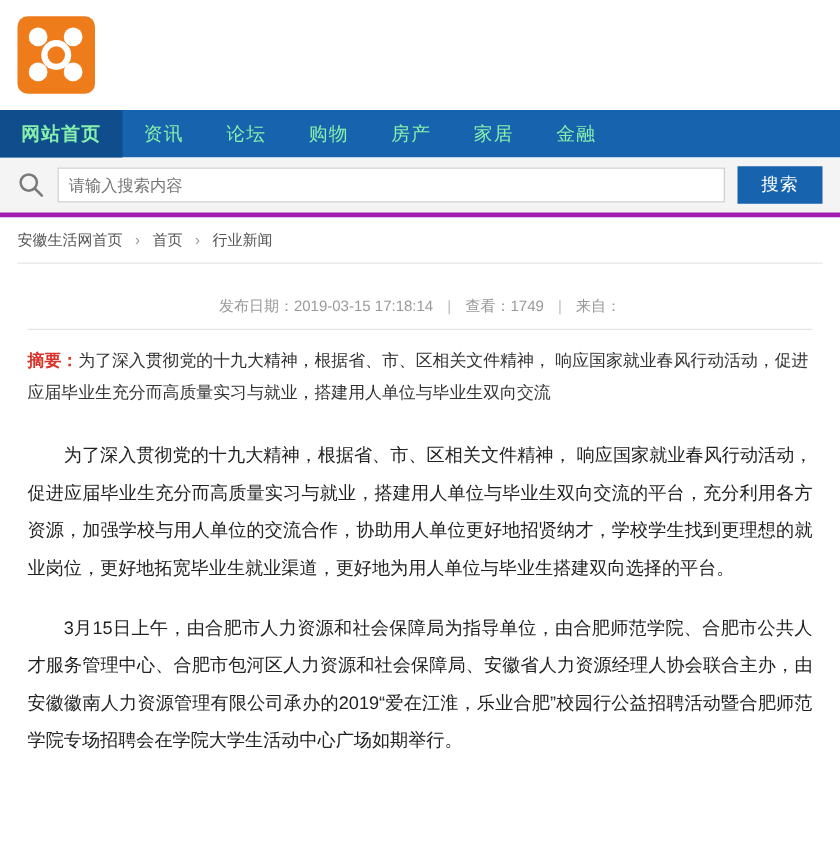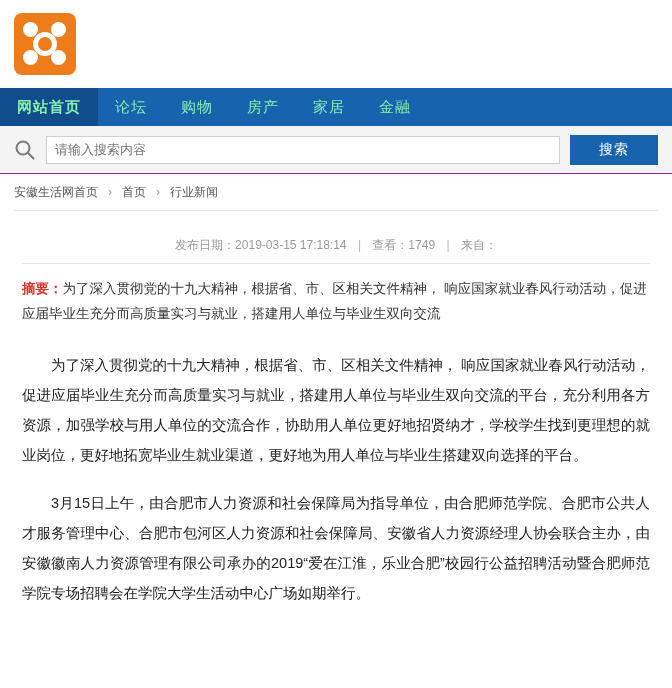--- a/index.html
+++ b/index.html
@@ -98,21 +98,21 @@
     letter-spacing: 1px;
   }
   .nav-item.active {
     background: #0f4d8c;
     font-weight: bold;
   }
   
   .searchbar {
     height: 48px;
     background: #f4f4f4;
-    border-bottom: 1px solid #a21caf;
+    border-bottom: 4px solid #a21caf;
     display: flex;
     align-items: center;
     padding: 0 14px;
     box-sizing: border-box;
   }
   .search-icon {
     width: 22px;
     height: 22px;
     margin-right: 10px;
     flex: 0 0 auto;
@@ -124,21 +124,21 @@
     background: #ffffff;
     font-size: 13px;
     color: #8b8b8b;
     padding: 0 8px;
     box-sizing: border-box;
     outline: none;
     font-family: "Liberation Sans", sans-serif;
   }
   .search-btn {
     margin-left: 10px;
-    width: 88px;
+    width: 68px;
     height: 30px;
     background: #1763ae;
     color: #fff;
     font-size: 14px;
     border: none;
     cursor: pointer;
     font-family: Liberation Serif, serif;
     letter-spacing: 1px;
   }
   
@@ -218,20 +218,21 @@
       <span class="dot d1"></span>
       <span class="dot d2"></span>
       <span class="dot d3"></span>
       <span class="dot d4"></span>
       <span class="ring"></span>
     </div>
   </div>
 
   <div class="nav">
     <div class="nav-item active">网站首页</div>
+    <div class="nav-item">资讯</div>
     <div class="nav-item">论坛</div>
     <div class="nav-item">购物</div>
     <div class="nav-item">房产</div>
     <div class="nav-item">家居</div>
     <div class="nav-item">金融</div>
   </div>
 
   <div class="searchbar">
     <span class="search-icon">
       <svg width="22" height="22" viewBox="0 0 22 22">

